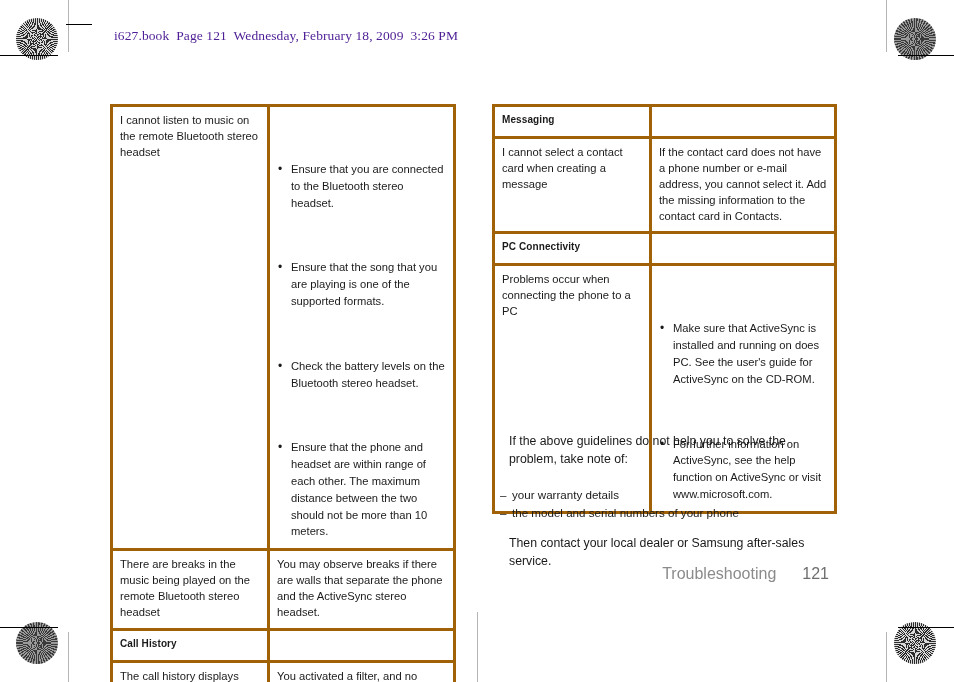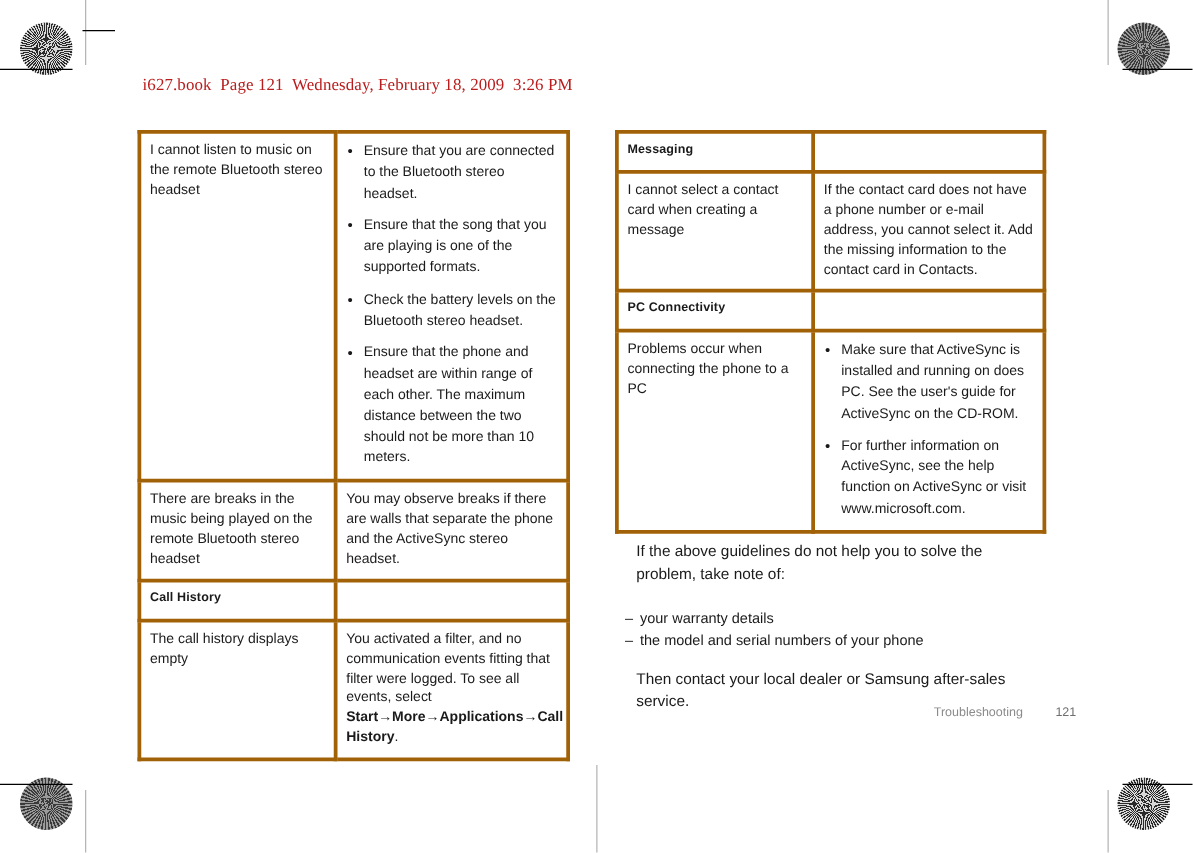--- a/index.html
+++ b/index.html
@@ -48,24 +48,23 @@
   .trimline.v { width: 1px; }
   .trimline.grey { background: #b5b5b5; }
 
   
   .run-head {
     position: absolute;
     left: 114px;
     top: 28px;
     font-family: "Liberation Serif", serif;
     font-size: 13.5px;
-    color: #b91c1c;
+    color: #4c1d95;
     white-space: pre;
     letter-spacing: .1px;
-    margin-top: 32px;
   }
 
   
   .col {
     position: absolute;
     top: 0;
   }
   #col-left  { left: 110px; width: 346px; }
   #col-right { left: 492px; width: 345px; }
 
@@ -94,20 +93,21 @@
   ul.bl {
     margin: 0;
     padding: 0;
     list-style: none;
   }
   ul.bl > li {
     position: relative;
     padding-left: 14px;
     margin-bottom: 9px;
     line-height: 1.5;
+    margin-top: 48px;
   }
   ul.bl > li:last-child { margin-bottom: 1px; }
   ul.bl > li::before {
     content: "\2022";
     position: absolute;
     left: 1px;
     top: -1px;
     font-size: 12px;
   }
 
@@ -139,23 +139,23 @@
     content: "\2013";
     position: absolute;
     left: 8px;
     top: 0;
   }
 
   
   .footer {
     position: absolute;
     top: 565px;
-    left: 516px;
+    left: 484px;
     width: 345px;
-    font-size: 10px;
+    font-size: 16px;
     color: #8b8b8b;
     text-align: right;
   }
   .footer .fnum {
     display: inline-block;
     margin-left: 26px;
     color: #6f6f6f;
   }
 </style>
 </head>

